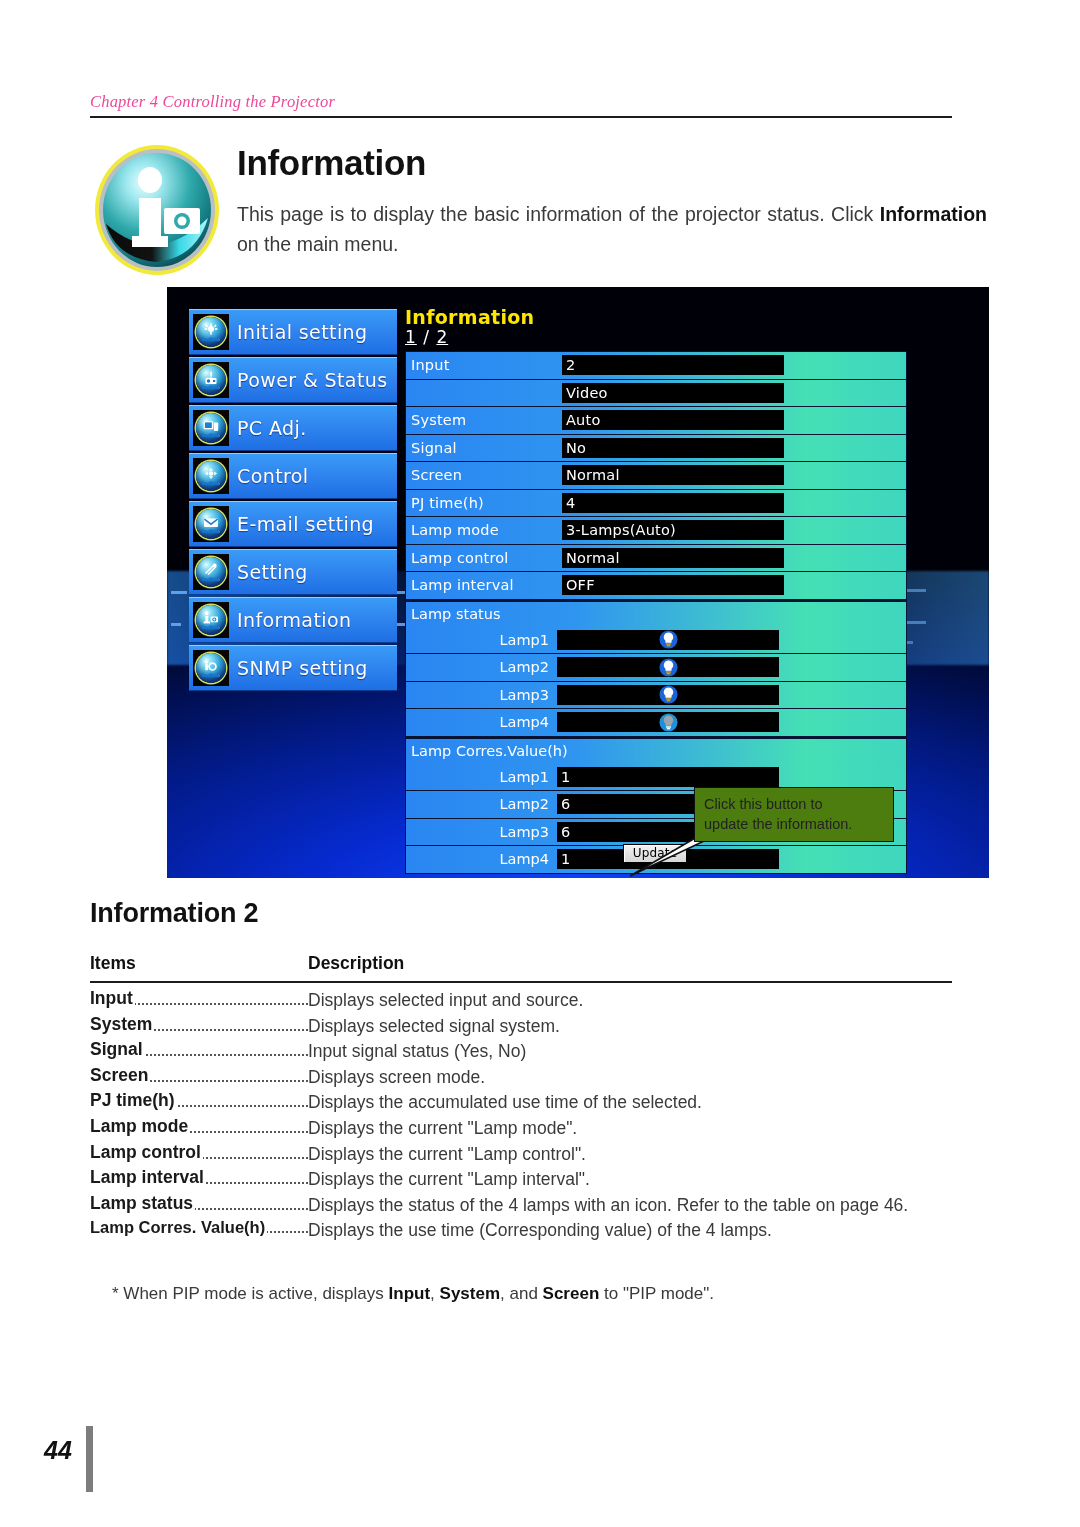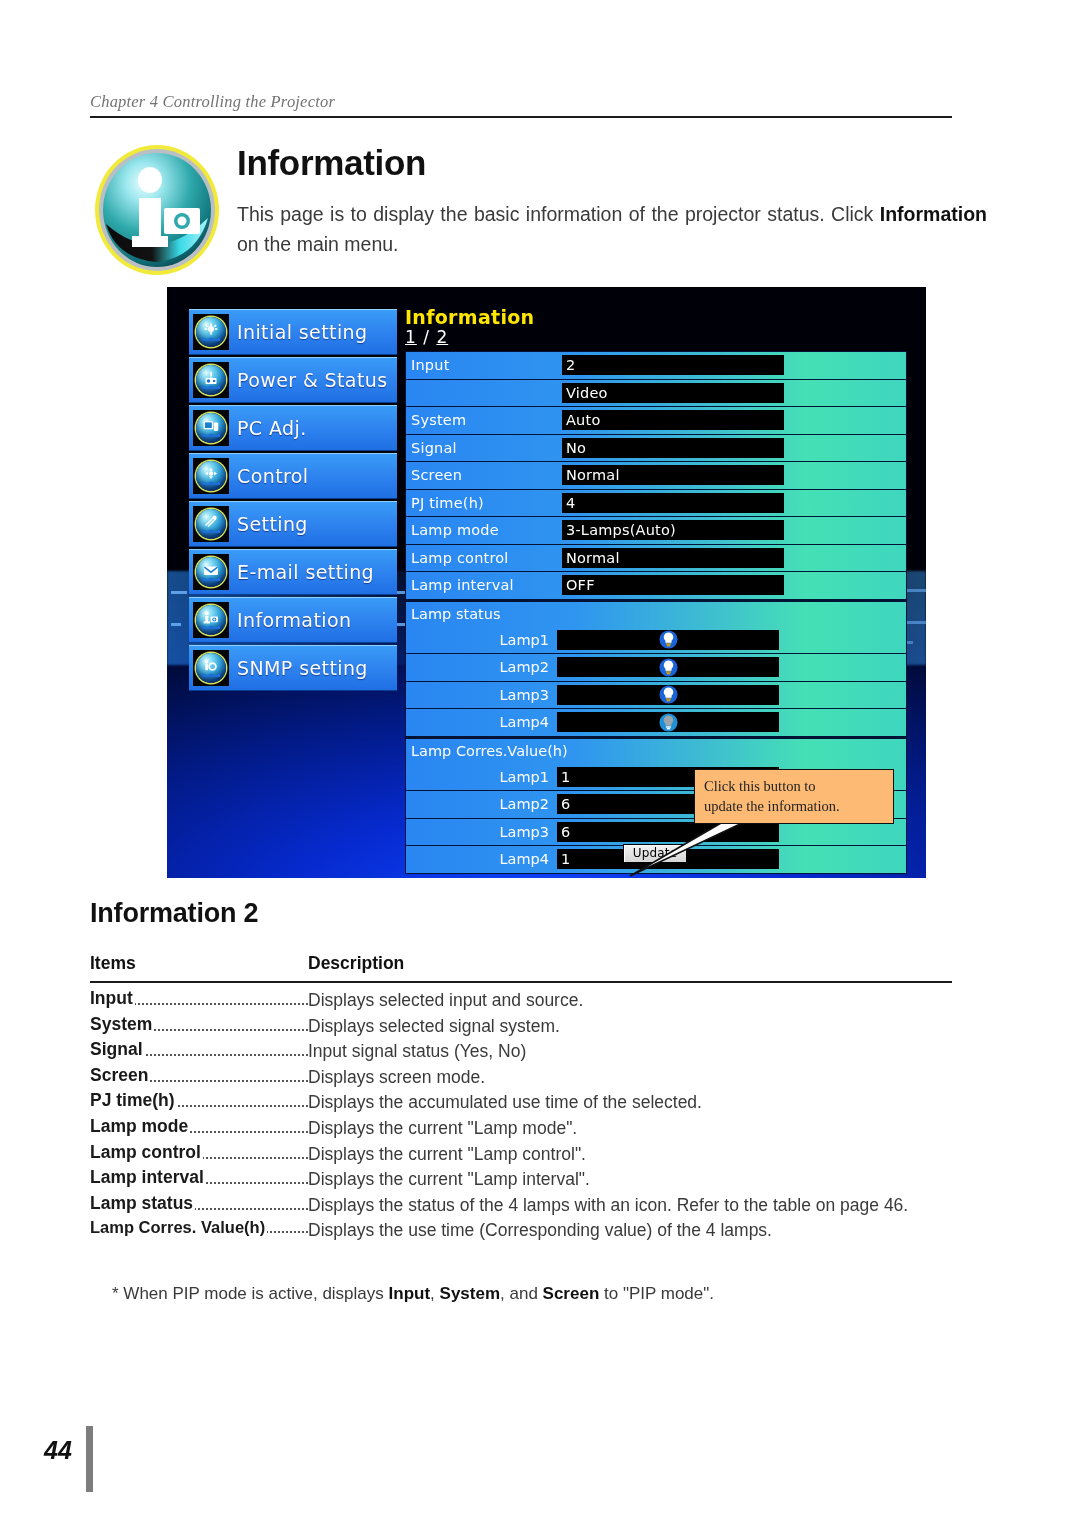--- a/index.html
+++ b/index.html
@@ -6,21 +6,21 @@
   body{
     width:1080px;height:1527px;background:#ffffff;
     font-family:"Liberation Sans", sans-serif;
     position:relative;overflow:hidden;
     -webkit-font-smoothing:antialiased;
   }
   
   .chapter-header{
     position:absolute;left:90px;top:92px;width:862px;
     font-family:"Liberation Serif", serif;
-    font-style:italic;font-size:16.5px;color:#737373;letter-spacing:.2px;
+    font-style:italic;font-size:16.5px;color:#ec4899;letter-spacing:.2px;
   }
   .header-rule{
     position:absolute;left:90px;top:116px;width:862px;height:2.4px;background:#1c1c1c;
   }
 
   
   .title-icon{
     position:absolute;left:92px;top:142px;width:130px;height:135px;
   }
   .page-title{
@@ -29,21 +29,21 @@
   }
   .intro{
     position:absolute;left:237px;top:199px;width:750px;
     font-size:19.5px;line-height:30px;color:#3a3a3a;
     text-align:justify;
   }
   .intro b{color:#111;font-weight:bold;}
 
   
   .shot{
-    position:absolute;left:167px;top:287px;width:759px;height:591px;
+    position:absolute;left:167px;top:287px;width:822px;height:591px;
     background:#000008;
     overflow:hidden;
   }
   .shot-bg{
     position:absolute;inset:0;
     background:
       radial-gradient(ellipse 120% 60% at 50% 105%, #1148ff 0%, #062ad0 28%, #021a86 55%, #000a38 80%, #000008 100%),
       linear-gradient(180deg,#000008 0%, #00093c 32%, #00207f 58%, #0f57e8 84%, #0a3fd0 100%);
   }
   .shot-bg2{
@@ -134,25 +134,25 @@
   .update-btn{
     display:inline-block;
     background:linear-gradient(180deg,#f4f4f4,#d6d6d6);
     border:1.5px solid #000;box-shadow:inset 1px 1px 0 #fff;
     font-size:12px;font-family:"DejaVu Sans", sans-serif;color:#000;
     padding:1px 9px 2px 9px;letter-spacing:.2px;
   }
 
   
   .callout{
-    position:absolute;left:527px;top:482px;width:200px;
-    background:#fdba74;border:1.6px solid #111;
+    position:absolute;left:527px;top:500px;width:200px;
+    background:#4d7c0f;border:1.6px solid #111;
     padding:6px 8px 7px 9px;box-sizing:border-box;
     font-size:14.5px;line-height:20px;color:#222;
-    font-family:Liberation Serif, serif;
+    font-family:Liberation Sans, sans-serif;
   }
   .callout-tail{
     position:absolute;left:455px;top:523px;width:120px;height:72px;pointer-events:none;
   }
 
   
   .sec-title{
     position:absolute;left:90px;top:898px;
     font-size:27px;font-weight:bold;color:#111;letter-spacing:-0.2px;
   }
@@ -311,42 +311,42 @@
               <path d="M1 15 q5 4 9 0 q5 4 9 0 v4 H1 z" fill="#1d6fd4"></path>
             </svg>
           </span>
         </span>
       <span class="sb-label">Control</span>
     </div>
     <div class="sb-item">
       <span class="sb-ico">
           <span class="orb">
             <svg viewBox="0 0 20 20">
+              <rect x="3" y="4.6" width="14" height="8.4" rx="1" fill="#ffffff"></rect>
+              <path d="M3.4 5.2 L10 10.2 L16.6 5.2" fill="none" stroke="#1c7fd0" stroke-width="1.5"></path>
+              <path d="M1 15 q5 4 9 0 q5 4 9 0 v4 H1 z" fill="#1d6fd4"></path>
+            </svg>
+          </span>
+        </span>
+      <span class="sb-label">E-mail setting</span>
+    </div>
+    <div class="sb-item">
+      <span class="sb-ico">
+          <span class="orb">
+            <svg viewBox="0 0 20 20">
               <g fill="#ffffff" stroke="#ffffff" stroke-width="1.6">
                 <line x1="4.5" y1="11.5" x2="13" y2="3"></line>
                 <line x1="7" y1="12.5" x2="15" y2="4.5"></line>
               </g>
               <circle cx="13.6" cy="3.4" r="2" fill="#ffffff"></circle>
               <path d="M1 15 q5 4 9 0 q5 4 9 0 v4 H1 z" fill="#1d6fd4"></path>
             </svg>
           </span>
         </span>
       <span class="sb-label">Setting</span>
-    </div>
-    <div class="sb-item">
-      <span class="sb-ico">
-          <span class="orb">
-            <svg viewBox="0 0 20 20">
-              <rect x="3" y="4.6" width="14" height="8.4" rx="1" fill="#ffffff"></rect>
-              <path d="M3.4 5.2 L10 10.2 L16.6 5.2" fill="none" stroke="#1c7fd0" stroke-width="1.5"></path>
-              <path d="M1 15 q5 4 9 0 q5 4 9 0 v4 H1 z" fill="#1d6fd4"></path>
-            </svg>
-          </span>
-        </span>
-      <span class="sb-label">E-mail setting</span>
     </div>
     <div class="sb-item">
       <span class="sb-ico">
           <span class="orb">
             <svg viewBox="0 0 20 20">
               <circle cx="5.8" cy="3.4" r="1.8" fill="#ffffff"></circle>
               <rect x="4.3" y="6" width="3" height="7" fill="#ffffff"></rect>
               <rect x="2.6" y="11.4" width="6.4" height="2" fill="#ffffff"></rect>
               <rect x="9.6" y="6.6" width="7.4" height="5.6" rx="1" fill="#ffffff"></rect>
               <circle cx="13.3" cy="9.4" r="2" fill="#1c7fd0"></circle>

